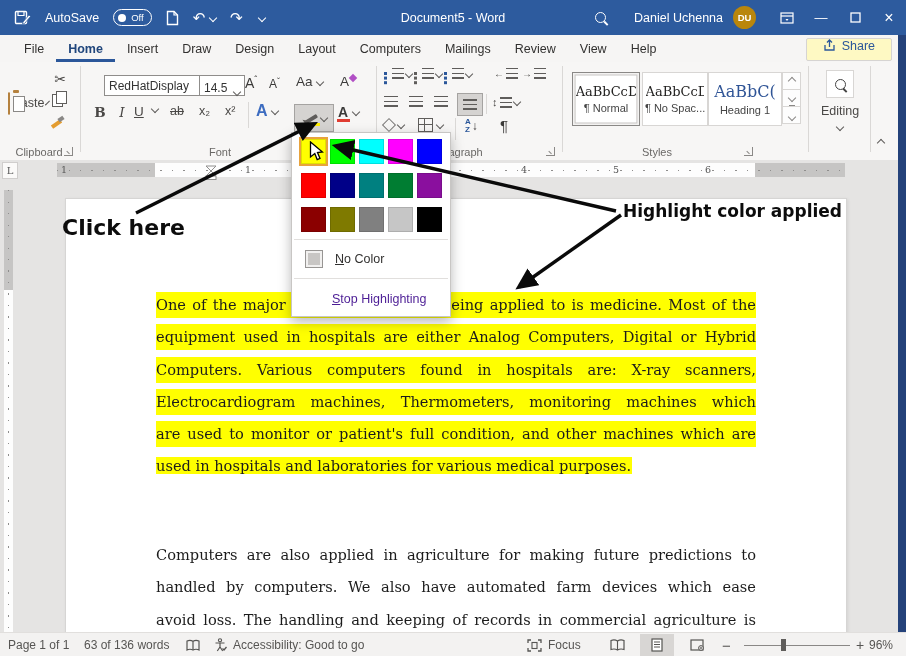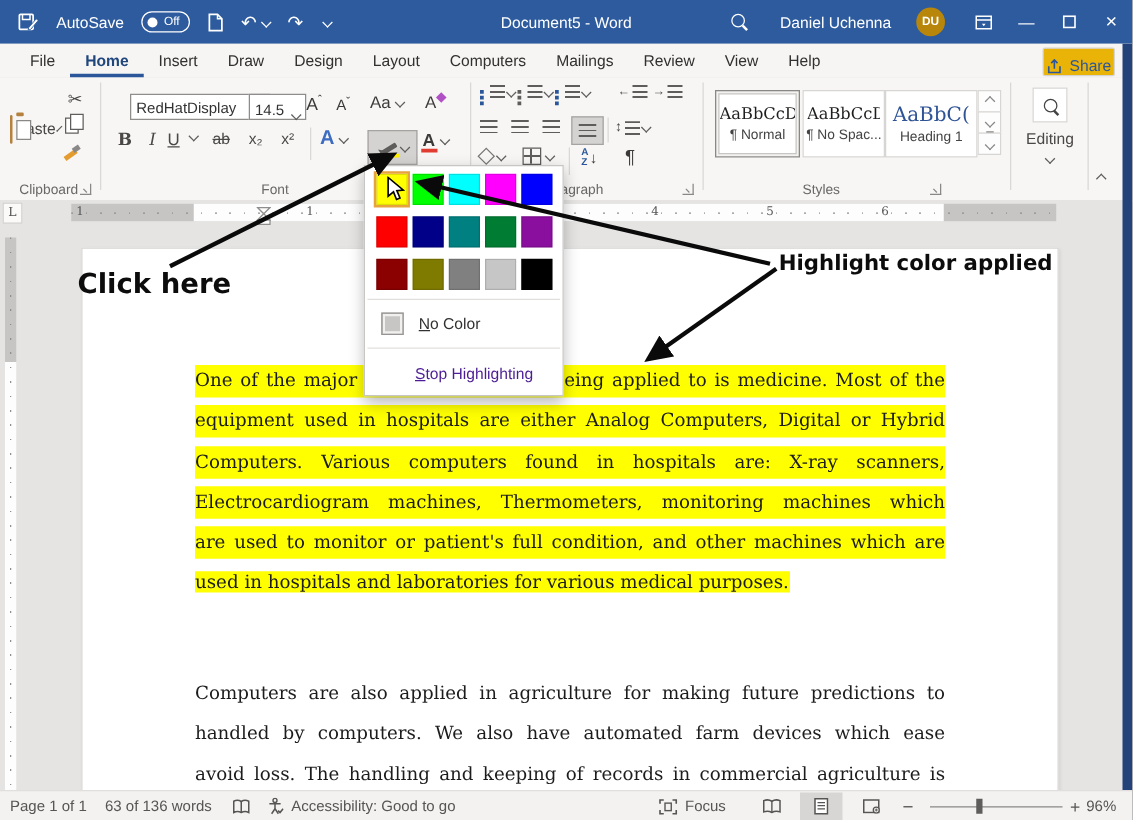--- a/index.html
+++ b/index.html
@@ -11,36 +11,36 @@
   .tb-item{display:flex;align-items:center;color:#fff;font-size:12.5px;}
   .qat{display:flex;align-items:center;gap:14px;margin-left:14px;}
   .toggle{display:flex;align-items:center;border:1px solid #fff;border-radius:9px;height:15px;padding:0 7px 0 4px;gap:5px;}
   .toggle .dot{width:8px;height:8px;border-radius:50%;background:#fff;}
   .toggle .tl{font-size:9.5px;color:#fff;}
   .undoredo{font-size:15px;color:#fff;font-family:"DejaVu Sans",sans-serif;}
   .title-center{position:absolute;left:0;top:0;width:100%;height:35px;display:flex;align-items:center;justify-content:center;
                 font-size:12.5px;color:#fff;pointer-events:none;}
   .tb-right{position:absolute;right:0;top:0;height:35px;display:flex;align-items:center;}
   .avatar{width:23px;height:23px;border-radius:50%;background:#b9860c;color:#fff;font-size:9.5px;font-weight:bold;
-          display:flex;align-items:center;justify-content:center;margin:0 14px 0 20px;}
+          display:flex;align-items:center;justify-content:center;margin:0 14px 0 10px;}
   .winbtn{width:34px;height:35px;display:flex;align-items:center;justify-content:center;color:#fff;font-size:13px;}
   .mag{position:relative;width:9px;height:9px;border:1.5px solid #fff;border-radius:50%;display:inline-block;}
   .mag::after{content:"";position:absolute;width:1.5px;height:5px;background:#fff;left:8.5px;top:8px;transform:rotate(-45deg);}
   .mag.dark{border-color:#444;} .mag.dark::after{background:#444;}
   
   .cv{display:inline-block;width:5px;height:5px;border-right:1.3px solid #5f5d5b;border-bottom:1.3px solid #5f5d5b;
       transform:rotate(45deg);vertical-align:middle;}
   .cv.w{border-color:#fff;} .cv.up{transform:rotate(-135deg);}
   
   .tabrow{position:absolute;left:0;top:35px;width:906px;height:27px;background:#f6f5f4;display:flex;align-items:flex-end;}
   .tabstrip{display:flex;align-items:flex-end;margin-left:12px;gap:0;}
   .tab{padding:4px 12px 6px 12px;font-size:12.5px;color:#323130;white-space:nowrap;}
   .tab.active{color:#20467c;font-weight:bold;border-bottom:3px solid #2b579a;padding-bottom:3px;}
-  .sharebtn{position:absolute;right:14px;top:3px;display:flex;align-items:flex-end;gap:6px;background:#eab308;
-            border:1px solid #d6d4d2;border-radius:2px;height:21px;padding:0 2px;color:#2b579a;font-size:12.5px;}
+  .sharebtn{position:absolute;right:14px;top:3px;display:flex;align-items:flex-start;gap:6px;background:#fef9c3;
+            border:1px solid #d6d4d2;border-radius:2px;height:21px;padding:0 16px;color:#2b579a;font-size:12.5px;}
   
   .ribbon{position:absolute;left:0;top:62px;width:906px;height:98px;background:#f7f6f5;border-bottom:1px solid #dcdbda;}
   .rb{position:absolute;color:#4a4846;font-size:12.5px;display:flex;align-items:center;justify-content:center;}
   .gdiv{position:absolute;top:4px;height:86px;width:1px;background:#dad8d6;}
   .glabel{position:absolute;top:84px;font-size:11px;color:#6a6866;width:90px;text-align:center;}
   .launch{position:absolute;top:85px;width:8px;height:8px;border-right:1.3px solid #8a8886;border-bottom:1.3px solid #8a8886;}
   .launch::after{content:"";position:absolute;right:2px;bottom:2px;width:4px;height:1.3px;background:#8a8886;transform:rotate(45deg);}
   .combo{position:absolute;background:#fff;border:1px solid #8f8d8b;height:19px;display:flex;align-items:center;
          font-size:12px;color:#333;padding:0 4px;justify-content:space-between;}
   .selbtn{background:#d5d3d1;border:1px solid #a5a3a1;}

